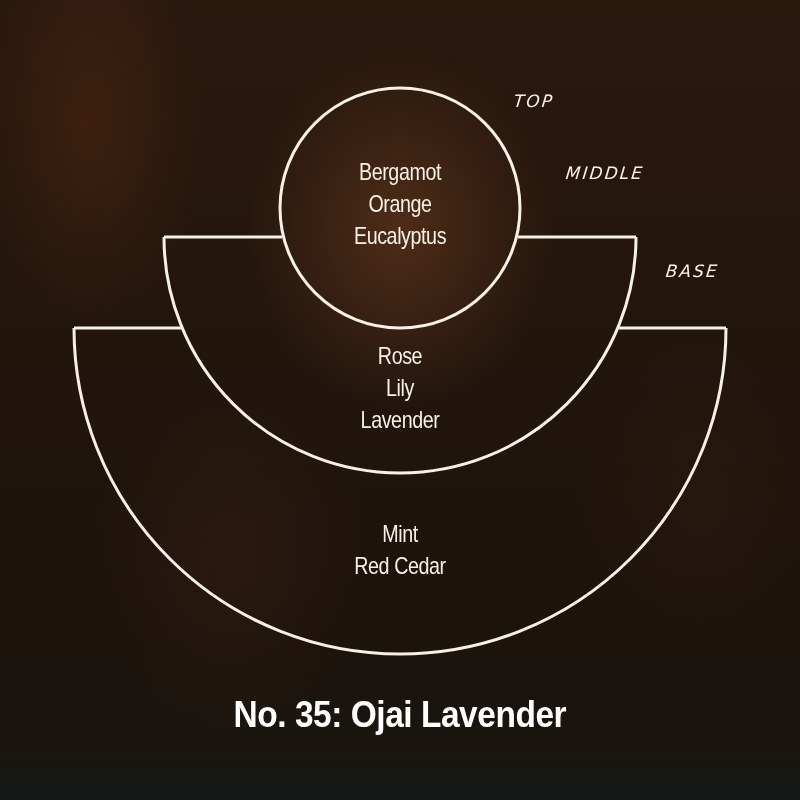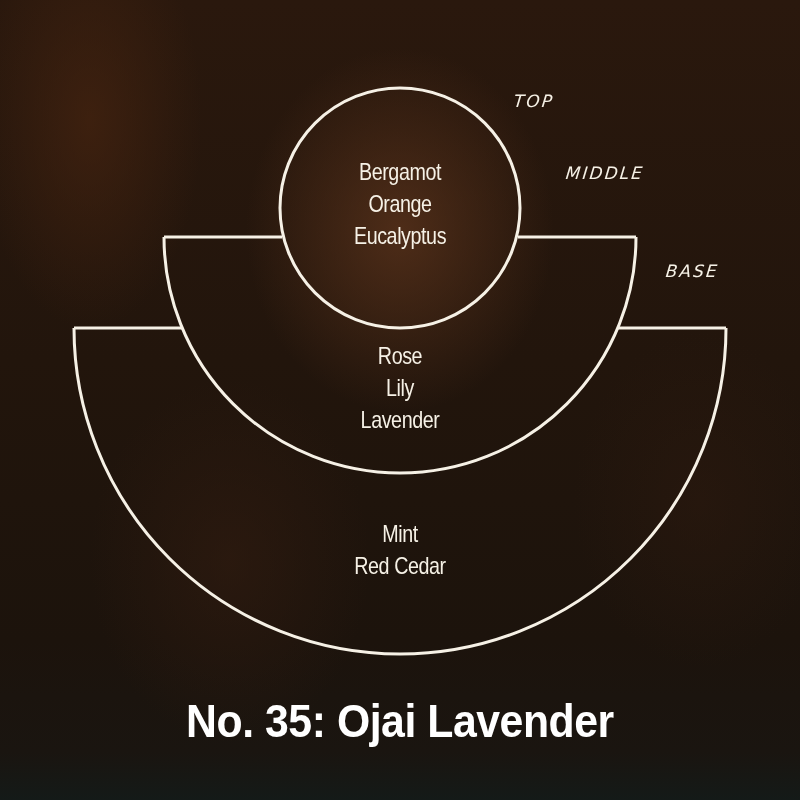--- a/index.html
+++ b/index.html
@@ -24,21 +24,21 @@
     .note-line { display: block; }
     .tier-label {
       position: absolute; color: #f6f1e6;
       font-family: "DejaVu Sans", sans-serif; font-style: italic;
       font-size: 17px; letter-spacing: 2px;
       transform: skewX(-6deg);
     }
     .title {
       position: absolute; left: 0; width: 800px; top: 694px; text-align: center;
       color: #ffffff; font-family: "Liberation Sans", sans-serif; font-weight: bold;
-      font-size: 46px; letter-spacing: -0.5px;
+      font-size: 36px; letter-spacing: -0.5px;
     }
     .title-inner { display: inline-block; transform: scaleX(0.93); }
   </style>
 </head>
 <body>
 
 <div class="canvas">
 
   <svg class="diagram" width="800" height="800" viewBox="0 0 800 800">
 

